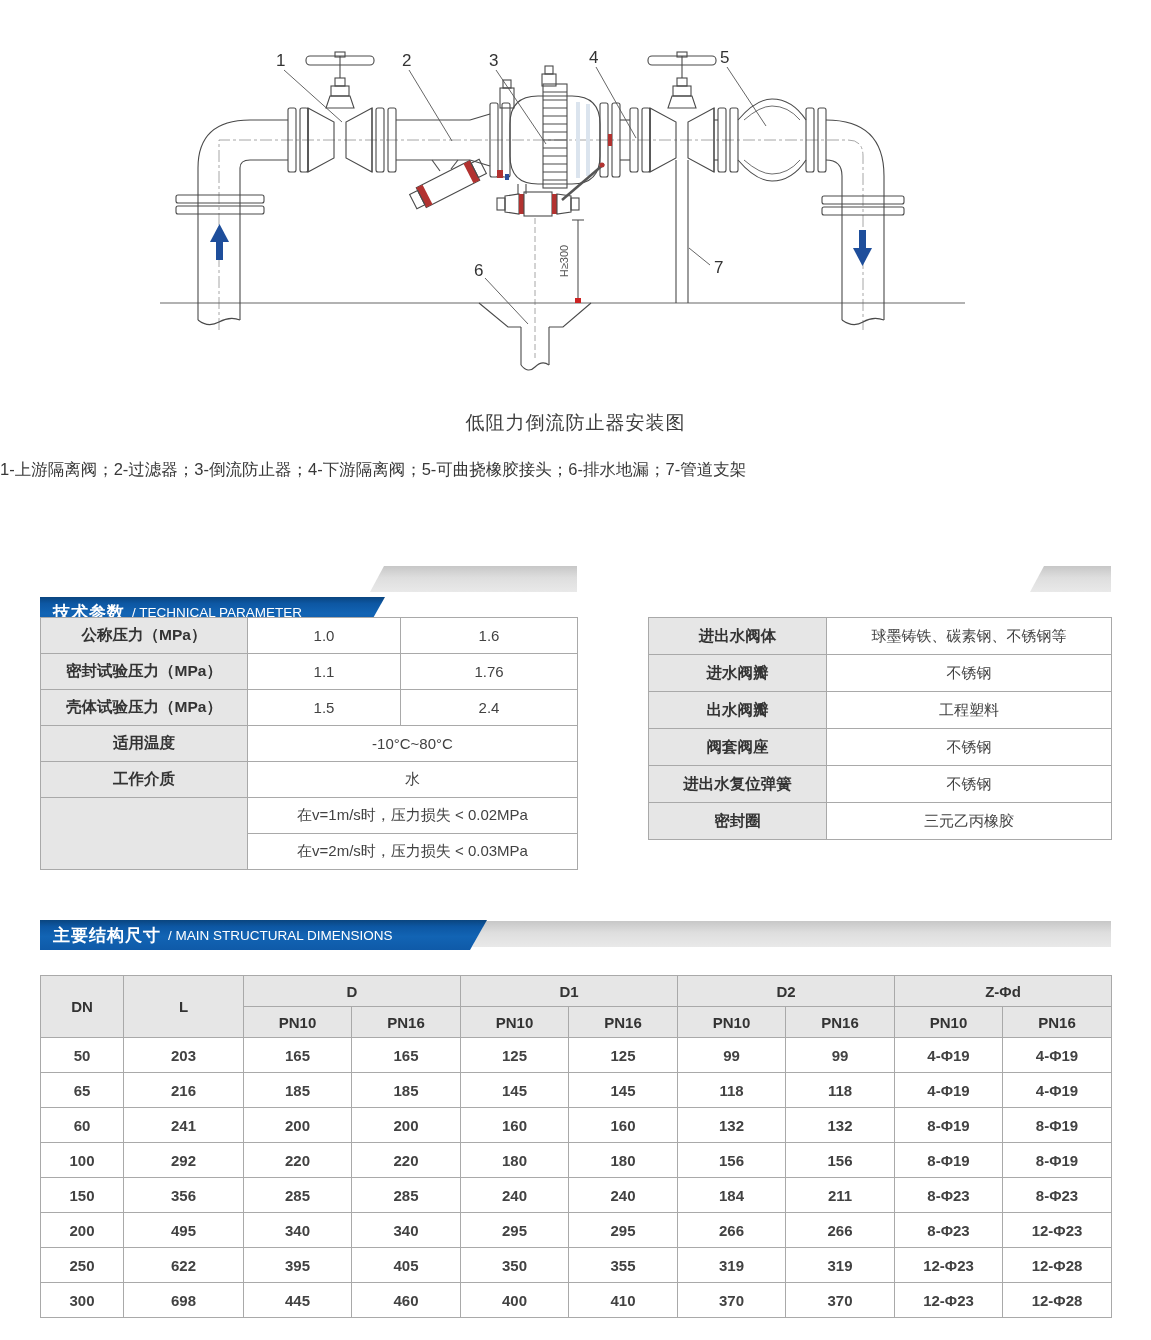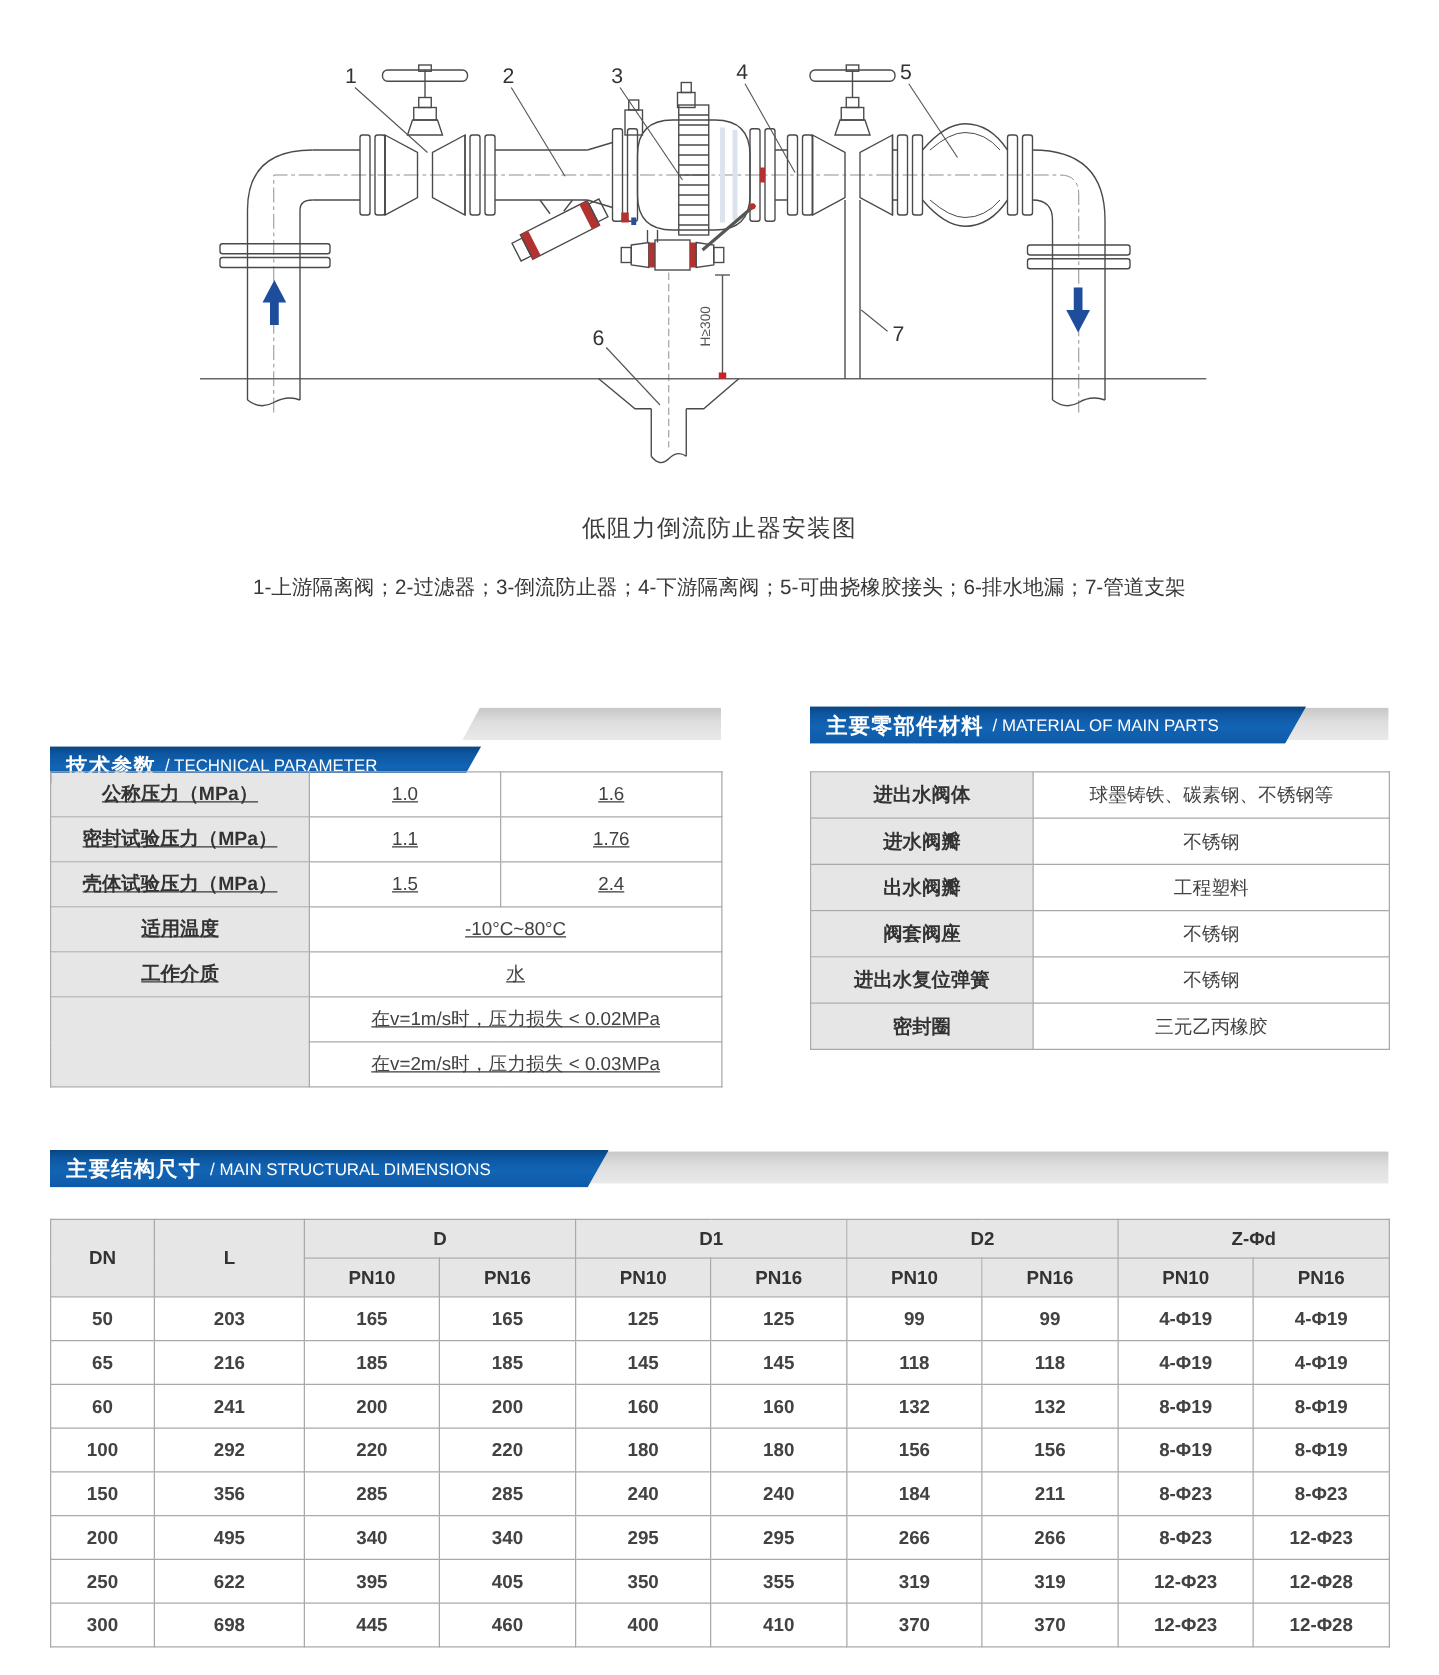--- a/index.html
+++ b/index.html
@@ -1,40 +1,40 @@
 <!DOCTYPE html>
 <html><head>
 <meta charset="utf-8">
 <style>
   html,body{margin:0;padding:0;background:#fff;}
   #page{position:relative;width:1151px;height:1340px;background:#fff;overflow:hidden;
         font-family:"Liberation Sans","DejaVu Sans",sans-serif;color:#3a3a3a;}
   svg text{font-family:"Liberation Sans","DejaVu Sans",sans-serif;}
   .caption{position:absolute;left:0;top:410px;width:1151px;text-align:center;
            font-size:19px;color:#3c3c3c;letter-spacing:1px;}
-  .legend{position:absolute;left:0;top:459px;width:1151px;text-align:center;
+  .legend{position:absolute;left:0;top:459px;width:1151px;text-align:left;
           font-size:16.5px;color:#383838;}
   .banner{position:absolute;height:30px;}
   .banner .ribbon{position:absolute;top:1px;height:26px;
       background:linear-gradient(180deg,#c7c7c7 0%,#dedede 45%,#e9e9e9 100%);
       clip-path:polygon(14px 0,100% 0,100% 100%,0 100%);}
   .banner .blue{position:absolute;top:0;left:0;height:30px;
       background:linear-gradient(180deg,#0a457f 0%,#0d57a3 22%,#1264b4 55%,#0f5aa8 100%);
       clip-path:polygon(0 0,100% 0,calc(100% - 17px) 100%,0 100%);
       color:#fff;display:flex;align-items:center;padding:0 30px 0 13px;box-sizing:border-box;}
   .banner .cn{font-size:17px;font-weight:bold;letter-spacing:1px;white-space:nowrap;}
   .banner .en{font-size:13.5px;margin-left:7px;white-space:nowrap;}
   table{border-collapse:collapse;table-layout:fixed;}
   td{border:1px solid #a9a9a9;text-align:center;vertical-align:middle;
      overflow:hidden;white-space:nowrap;}
   .lab{background:#e6e6e6;font-weight:bold;color:#333;font-size:15.5px;}
   .val{background:#fff;color:#424242;font-size:15px;}
   .hd{background:#e6e6e6;font-weight:bold;color:#333;font-size:15px;}
   #tech-table{position:absolute;left:40px;top:617px;width:537px;}
-  #tech-table tr{height:36px;text-decoration:underline;}
+  #tech-table tr{height:36px;}
   #mat-table{position:absolute;left:648px;top:617px;width:463px;font-family:Liberation Serif, serif;}
   #mat-table tr{height:37px;}
   #dim-table{position:absolute;left:40px;top:975px;width:1071px;}
   #dim-table thead tr{height:31px;}
   #dim-table tbody tr{height:35px;font-weight:bold;}
 </style>
 </head>
 <body>
 
 <div id="page">
@@ -267,24 +267,20 @@
         <td class="val" colspan="2">在v=1m/s时，压力损失 &lt; 0.02MPa</td>
       </tr>
       <tr>
         <td class="val" colspan="2">在v=2m/s时，压力损失 &lt; 0.03MPa</td>
       </tr>
     </tbody>
   </table>
 
   <div class="banner" style="left:648px;top:565px;width:463px;">
     <div class="ribbon" style="left:382px;right:0;"></div>
-    <div class="blue" style="width:397px;">
-      <span class="cn">主要零部件材料</span>
-      <span class="en">/ MATERIAL OF MAIN PARTS</span>
-    </div>
   </div>
 
   <table id="mat-table">
     <colgroup>
         <col style="width:178px">
         <col style="width:285px">
       </colgroup>
     <tbody>
       <tr>
         <td class="lab">进出水阀体</td>

